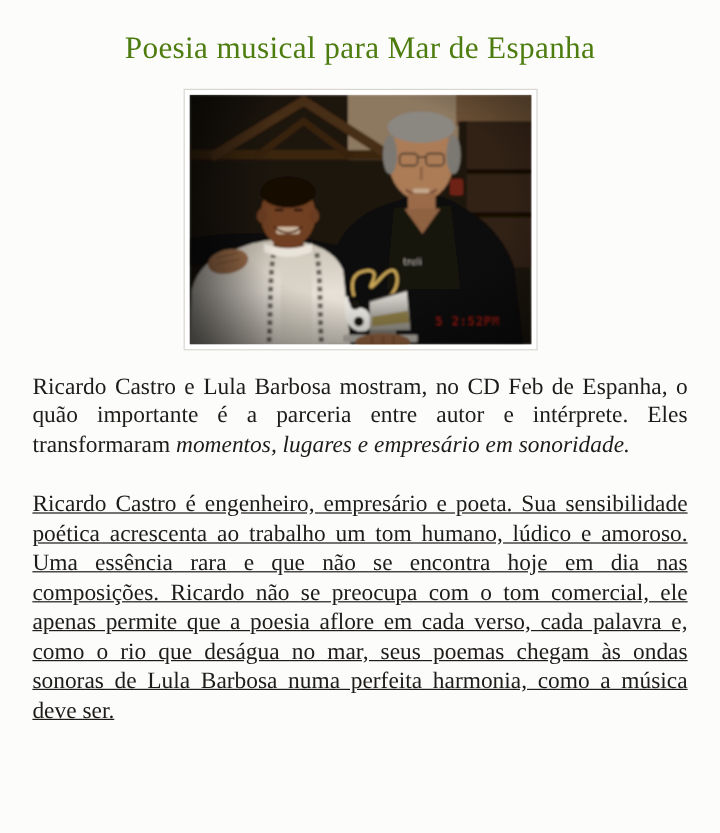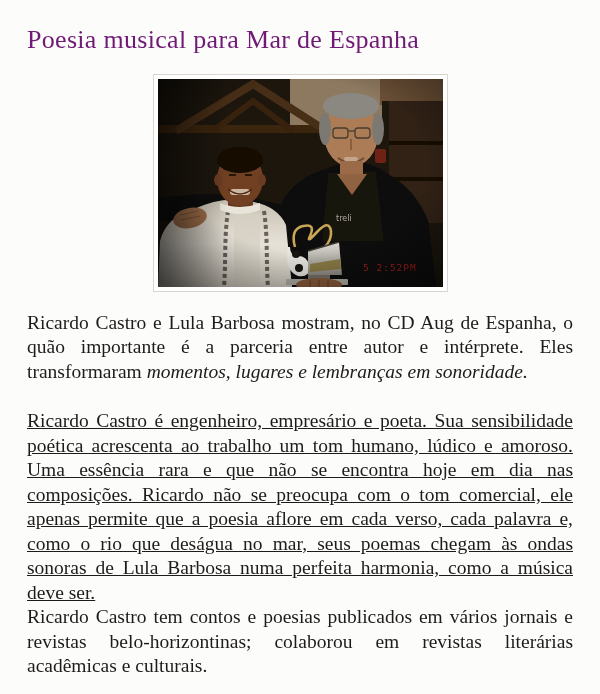--- a/index.html
+++ b/index.html
@@ -5,23 +5,24 @@
   * { margin: 0; padding: 0; box-sizing: border-box; }
   html, body {
     width: 600px; height: 694px;
     background: #fcfcfb;
     font-family: "Liberation Serif", "DejaVu Serif", serif;
     overflow: hidden;
   }
   .page { padding: 26px 27px 0 27px; }
 
   .doc-title {
+    text-align: center;
     font-size: 26px;
     font-weight: 400;
-    color: #701a75;
+    color: #4d7c0f;
     letter-spacing: 0.3px;
     line-height: 1.1;
   }
 
   .photo-frame {
     width: 295px;
     margin: 19px auto 0 auto;
     background: #ffffff;
     border: 1px solid #d9d6d0;
     padding: 4px;
@@ -153,18 +154,17 @@
 
         <text x="205" y="192" font-family="'DejaVu Sans Mono', monospace" font-size="9.5" letter-spacing="1" fill="#b3231c" opacity="0.92">5 2:52PM</text>
       </g>
 
       <rect x="0" y="0" width="285" height="208" fill="url(#vign)"></rect>
       <rect x="0" y="0" width="70" height="208" fill="url(#leftDark)"></rect>
     </svg>
   </div>
 
   <div class="body-text">
-    <p><span>Ricardo Castro e Lula Barbosa mostram, no CD Aug de Espanha, o quão importante é a parceria entre autor e intérprete. Eles transformaram </span><em>momentos, lugares e lembranças em sonoridade.</em></p>
+    <p><span>Ricardo Castro e Lula Barbosa mostram, no CD Feb de Espanha, o quão importante é a parceria entre autor e intérprete. Eles transformaram </span><em>momentos, lugares e empresário em sonoridade.</em></p>
     <p class="para-gap">Ricardo Castro é engenheiro, empresário e poeta. Sua sensibilidade poética acrescenta ao trabalho um tom humano, lúdico e amoroso. Uma essência rara e que não se encontra hoje em dia nas composições. Ricardo não se preocupa com o tom comercial, ele apenas permite que a poesia aflore em cada verso, cada palavra e, como o rio que deságua no mar, seus poemas chegam às ondas sonoras de Lula Barbosa numa perfeita harmonia, como a música deve ser.</p>
-    <p>Ricardo Castro tem contos e poesias publicados em vários jornais e revistas belo-horizontinas; colaborou em revistas literárias acadêmicas e culturais.</p>
   </div>
 
 </div>
 
 </body></html>

